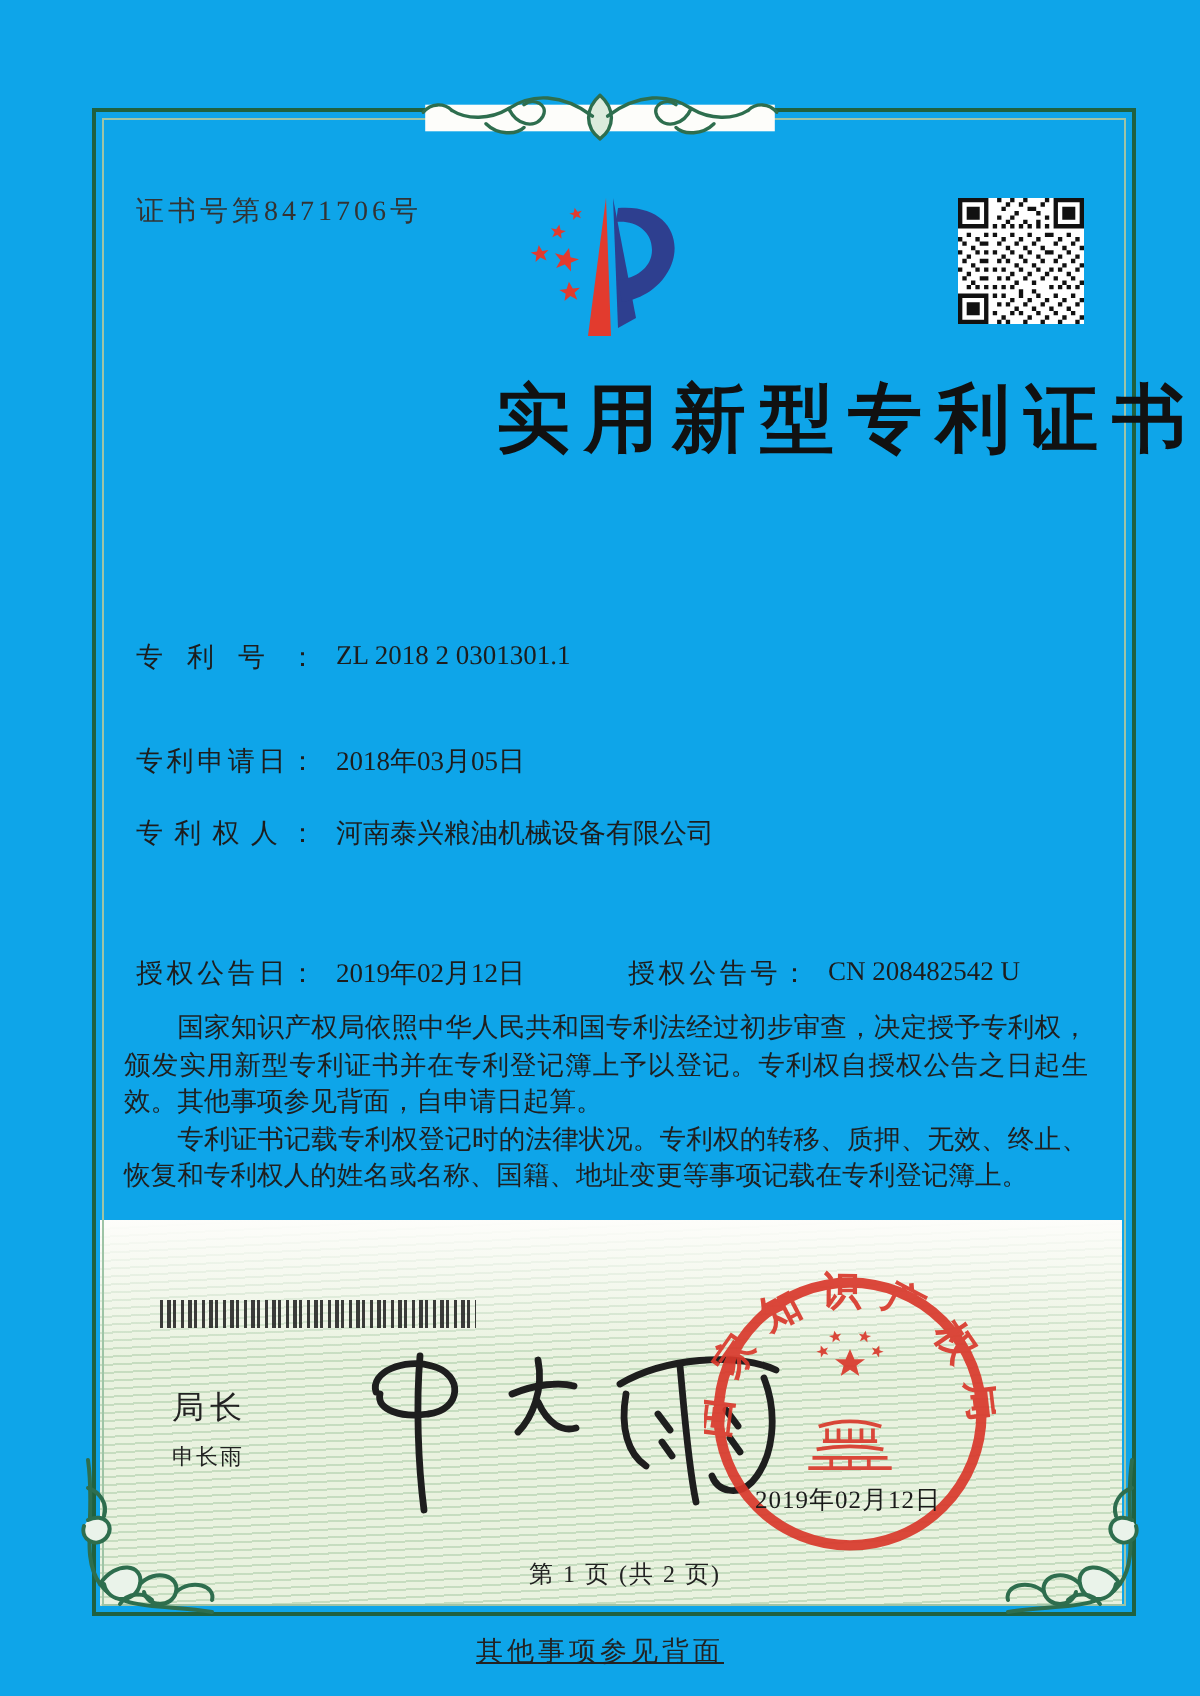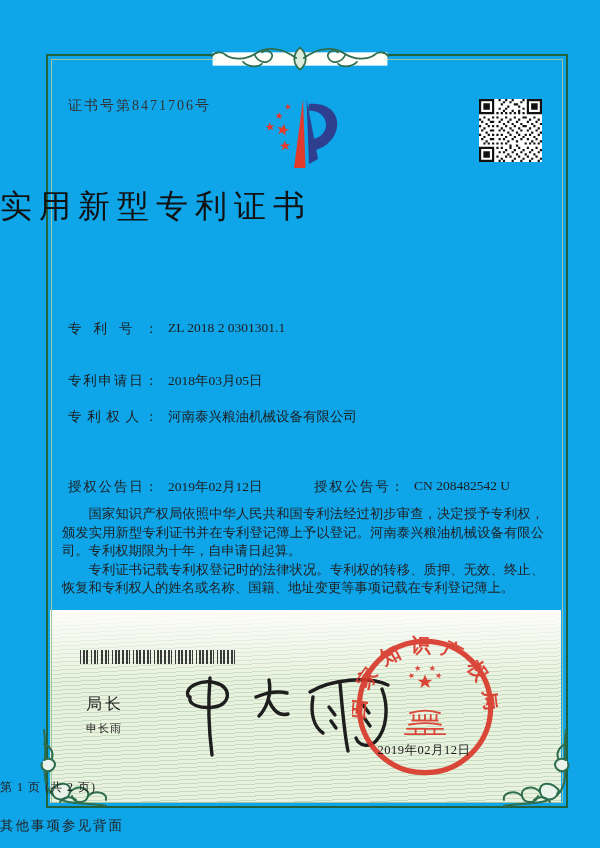--- a/index.html
+++ b/index.html
@@ -18,46 +18,46 @@
     background:
       repeating-linear-gradient(177deg, rgba(140,185,140,.38) 0 1px, rgba(255,255,255,0) 1px 4px),
       #e9f2df;}
   .green-panel::after{content:"";position:absolute;left:0;top:0;right:0;height:70px;
     background:linear-gradient(180deg,#fdfdfa 0,rgba(253,253,250,0) 100%);}
   .ornament{position:absolute;z-index:3;}
   
   .cert-no{position:absolute;left:68px;top:97px;font-size:14px;letter-spacing:2px;color:#333;z-index:4;}
   .logo{position:absolute;left:258px;top:95px;width:84px;height:76px;z-index:4;}
   .qr{position:absolute;left:479px;top:99px;width:63px;height:63px;z-index:4;}
-  .title{position:absolute;left:0;right:0;top:185px;text-align:left;
-    font-size:32px;font-weight:normal;letter-spacing:7px;color:#111;z-index:4;}
+  .title{position:absolute;left:0;right:0;top:185px;text-align:right;
+    font-size:37px;font-weight:bold;letter-spacing:7px;color:#111;z-index:4;}
   
   .row{position:absolute;left:68px;font-size:13.5px;color:#1d1d1d;z-index:4;white-space:nowrap;}
   .lbl{display:inline-block;width:90px;text-align:justify;text-align-last:justify;vertical-align:top;}
   .val{display:inline-block;margin-left:10px;vertical-align:top;}
   .addr .val{width:350px;white-space:normal;line-height:16.5px;}
   .grant .val{width:138px;}
   .grant .lbl2{display:inline-block;width:90px;text-align:justify;text-align-last:justify;margin-left:8px;}
   
   .paras{position:absolute;left:62px;top:505px;width:482px;z-index:4;}
   .paras p{margin:0;font-size:13.3px;line-height:18.5px;text-align:justify;
     text-indent:2em;color:#1f1f1f;}
   
   .barcode{position:absolute;left:80px;top:650px;width:158px;height:14px;z-index:4;opacity:.88;
     background:repeating-linear-gradient(90deg,#222 0 1.5px,transparent 1.5px 3.5px,#222 3.5px 5.5px,transparent 5.5px 6.5px,#222 6.5px 8px,transparent 8px 10.5px);}
   .signer-title{position:absolute;left:86px;top:694px;font-size:16px;letter-spacing:3px;z-index:4;}
   .signer-name{position:absolute;left:86px;top:721px;font-size:11px;letter-spacing:1px;z-index:4;}
   .signature{position:absolute;left:172px;top:652px;width:240px;height:110px;z-index:5;}
   .seal{position:absolute;left:352px;top:634px;width:146px;height:146px;z-index:5;opacity:.92;}
   .seal-date{position:absolute;left:366px;top:742px;width:116px;text-align:center;
     font-size:12.5px;color:#1a1a1a;z-index:6;letter-spacing:.5px;white-space:nowrap;}
-  .page-no{position:absolute;left:0;right:0;top:779px;text-align:left;font-size:12px;
-    color:#222;z-index:4;letter-spacing:1px;}
-  .back-note{position:absolute;left:0;right:0;top:817px;font-size:13.5px;
-    color:#222;z-index:4;letter-spacing:2px;}
+  .page-no{position:absolute;left:0;right:0;top:779px;text-align:center;font-size:12px;
+    color:#222;z-index:4;letter-spacing:1px;padding-left:25px;}
+  .back-note{position:absolute;left:0;right:0;top:817px;text-align:center;font-size:13.5px;
+    color:#222;z-index:4;letter-spacing:2px;text-decoration:underline;}
 </style>
 </head>
 <body>
 
 <div class="page">
 
   <div class="green-panel"></div>
 
   <div class="frame">
     <div class="frame-inner"></div>
@@ -158,21 +158,21 @@
     <span class="lbl">专利申请日：</span><span class="val">2018年03月05日</span>
   </div>
   <div class="row" style="top:408px">
     <span class="lbl">专利权人：</span><span class="val">河南泰兴粮油机械设备有限公司</span>
   </div>
   <div class="row grant" style="top:478px">
     <span class="lbl">授权公告日：</span><span class="val">2019年02月12日</span><span class="lbl2">授权公告号：</span><span class="val">CN 208482542 U</span>
   </div>
 
   <div class="paras">
-    <p>国家知识产权局依照中华人民共和国专利法经过初步审查，决定授予专利权，颁发实用新型专利证书并在专利登记簿上予以登记。河南泰兴粮油机械设备有限公司。专利权期限为十年，自申请日起算。</p>
+    <p>国家知识产权局依照中华人民共和国专利法经过初步审查，决定授予专利权，颁发实用新型专利证书并在专利登记簿上予以登记。专利权自授权公告之日起生效。其他事项参见背面，自申请日起算。</p>
     <p>专利证书记载专利权登记时的法律状况。专利权的转移、质押、无效、终止、恢复和专利权人的姓名或名称、国籍、地址变更等事项记载在专利登记簿上。</p>
   </div>
 
   <div class="barcode"></div>
 
   <div class="signer-title">局长</div>
   <div class="signer-name">申长雨</div>
 
   <svg class="signature" viewBox="0 0 240 110">
     <g stroke="#1e1e1e" stroke-width="3.4" fill="none" stroke-linecap="round" stroke-linejoin="round">

